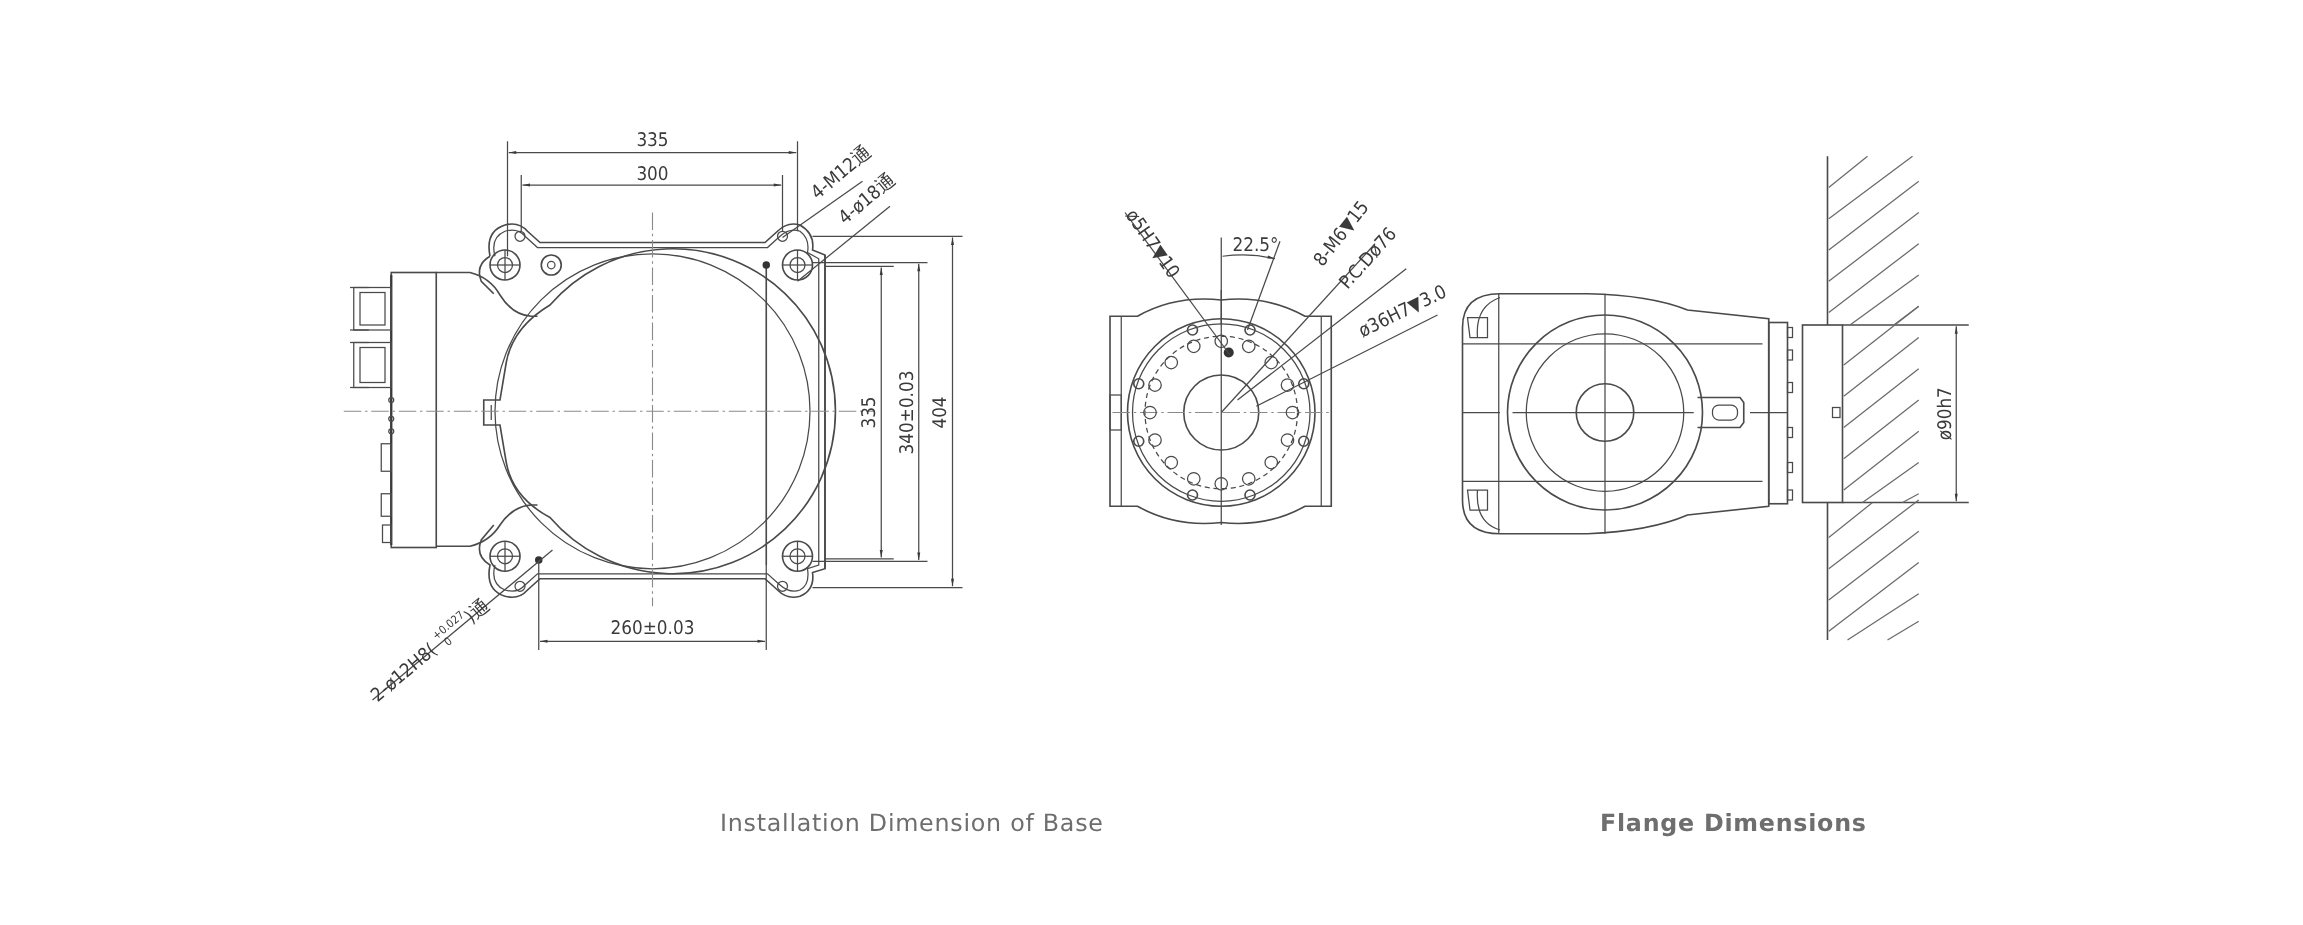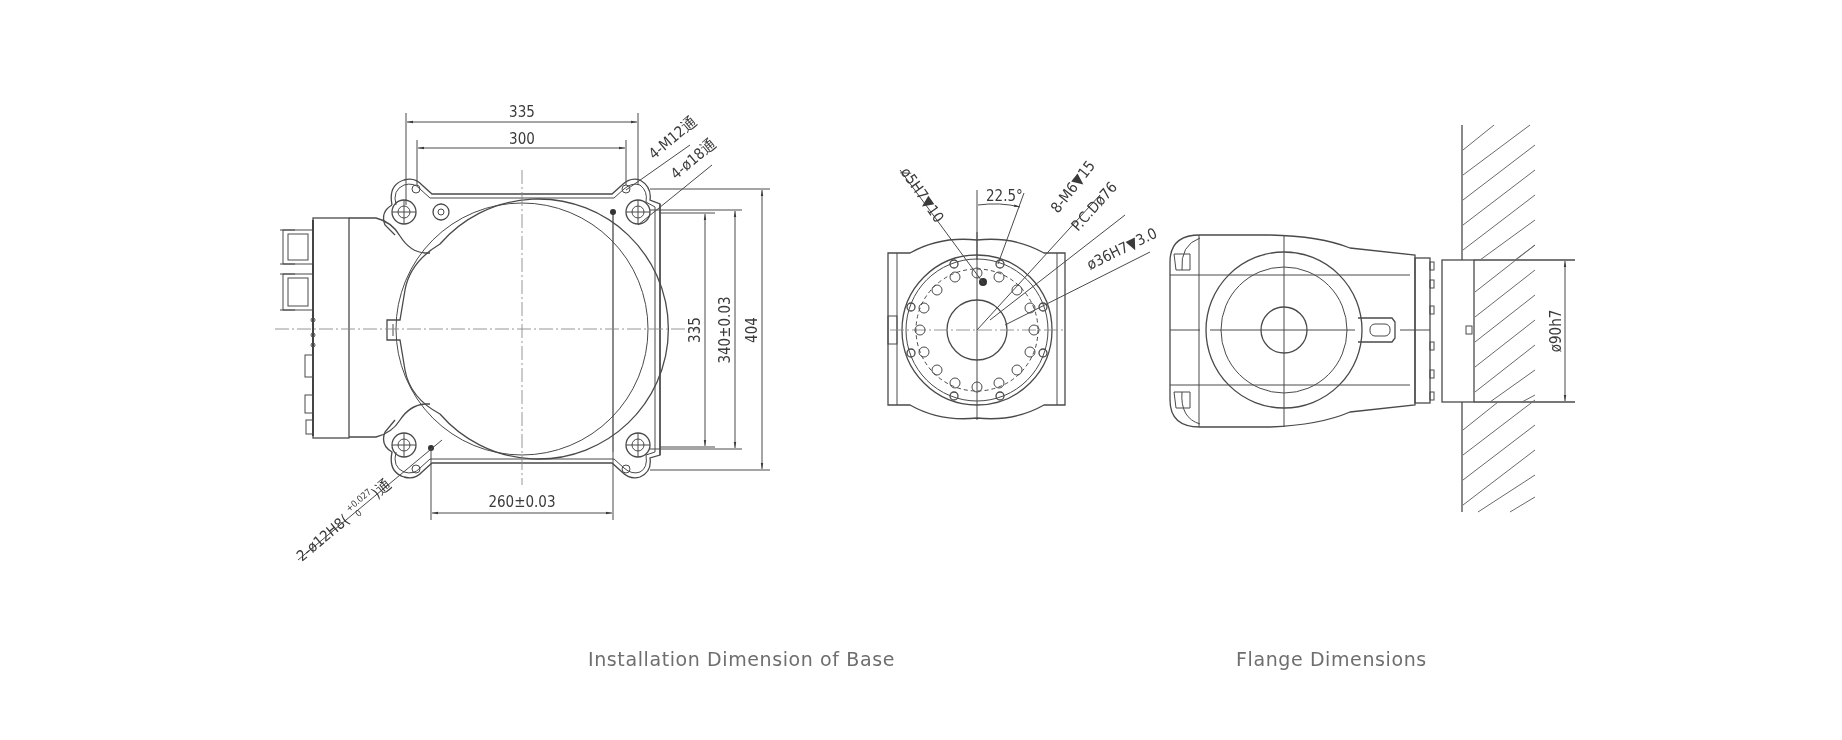--- a/index.html
+++ b/index.html
@@ -255,14 +255,14 @@
       <line x1="1463" y1="480" x2="1535" y2="425"></line>
         <line x1="1463" y1="505" x2="1535" y2="450"></line>
       <line x1="1478" y1="512" x2="1535" y2="475"></line>
         <line x1="1510" y1="512" x2="1535" y2="497"></line>
     </g>
     <line class="dim" x1="1565" y1="261" x2="1565" y2="401" marker-start="url(#arr)" marker-end="url(#arr)"></line>
     <text class="dimtxt" transform="translate(1561,331) rotate(-90)" text-anchor="middle">ø90h7</text>
   </g>
 </svg>
 
-<div class="caption" style="left:588px;">Installation Dimension of Base</div>
-<div class="caption" style="left:1236px;">Flange Dimensions</div>
+<div class="caption" style="left:576px;">Installation Dimension of Base</div>
+<div class="caption" style="left:1280px;font-weight:bold;">Flange Dimensions</div>
 
 </body></html>

